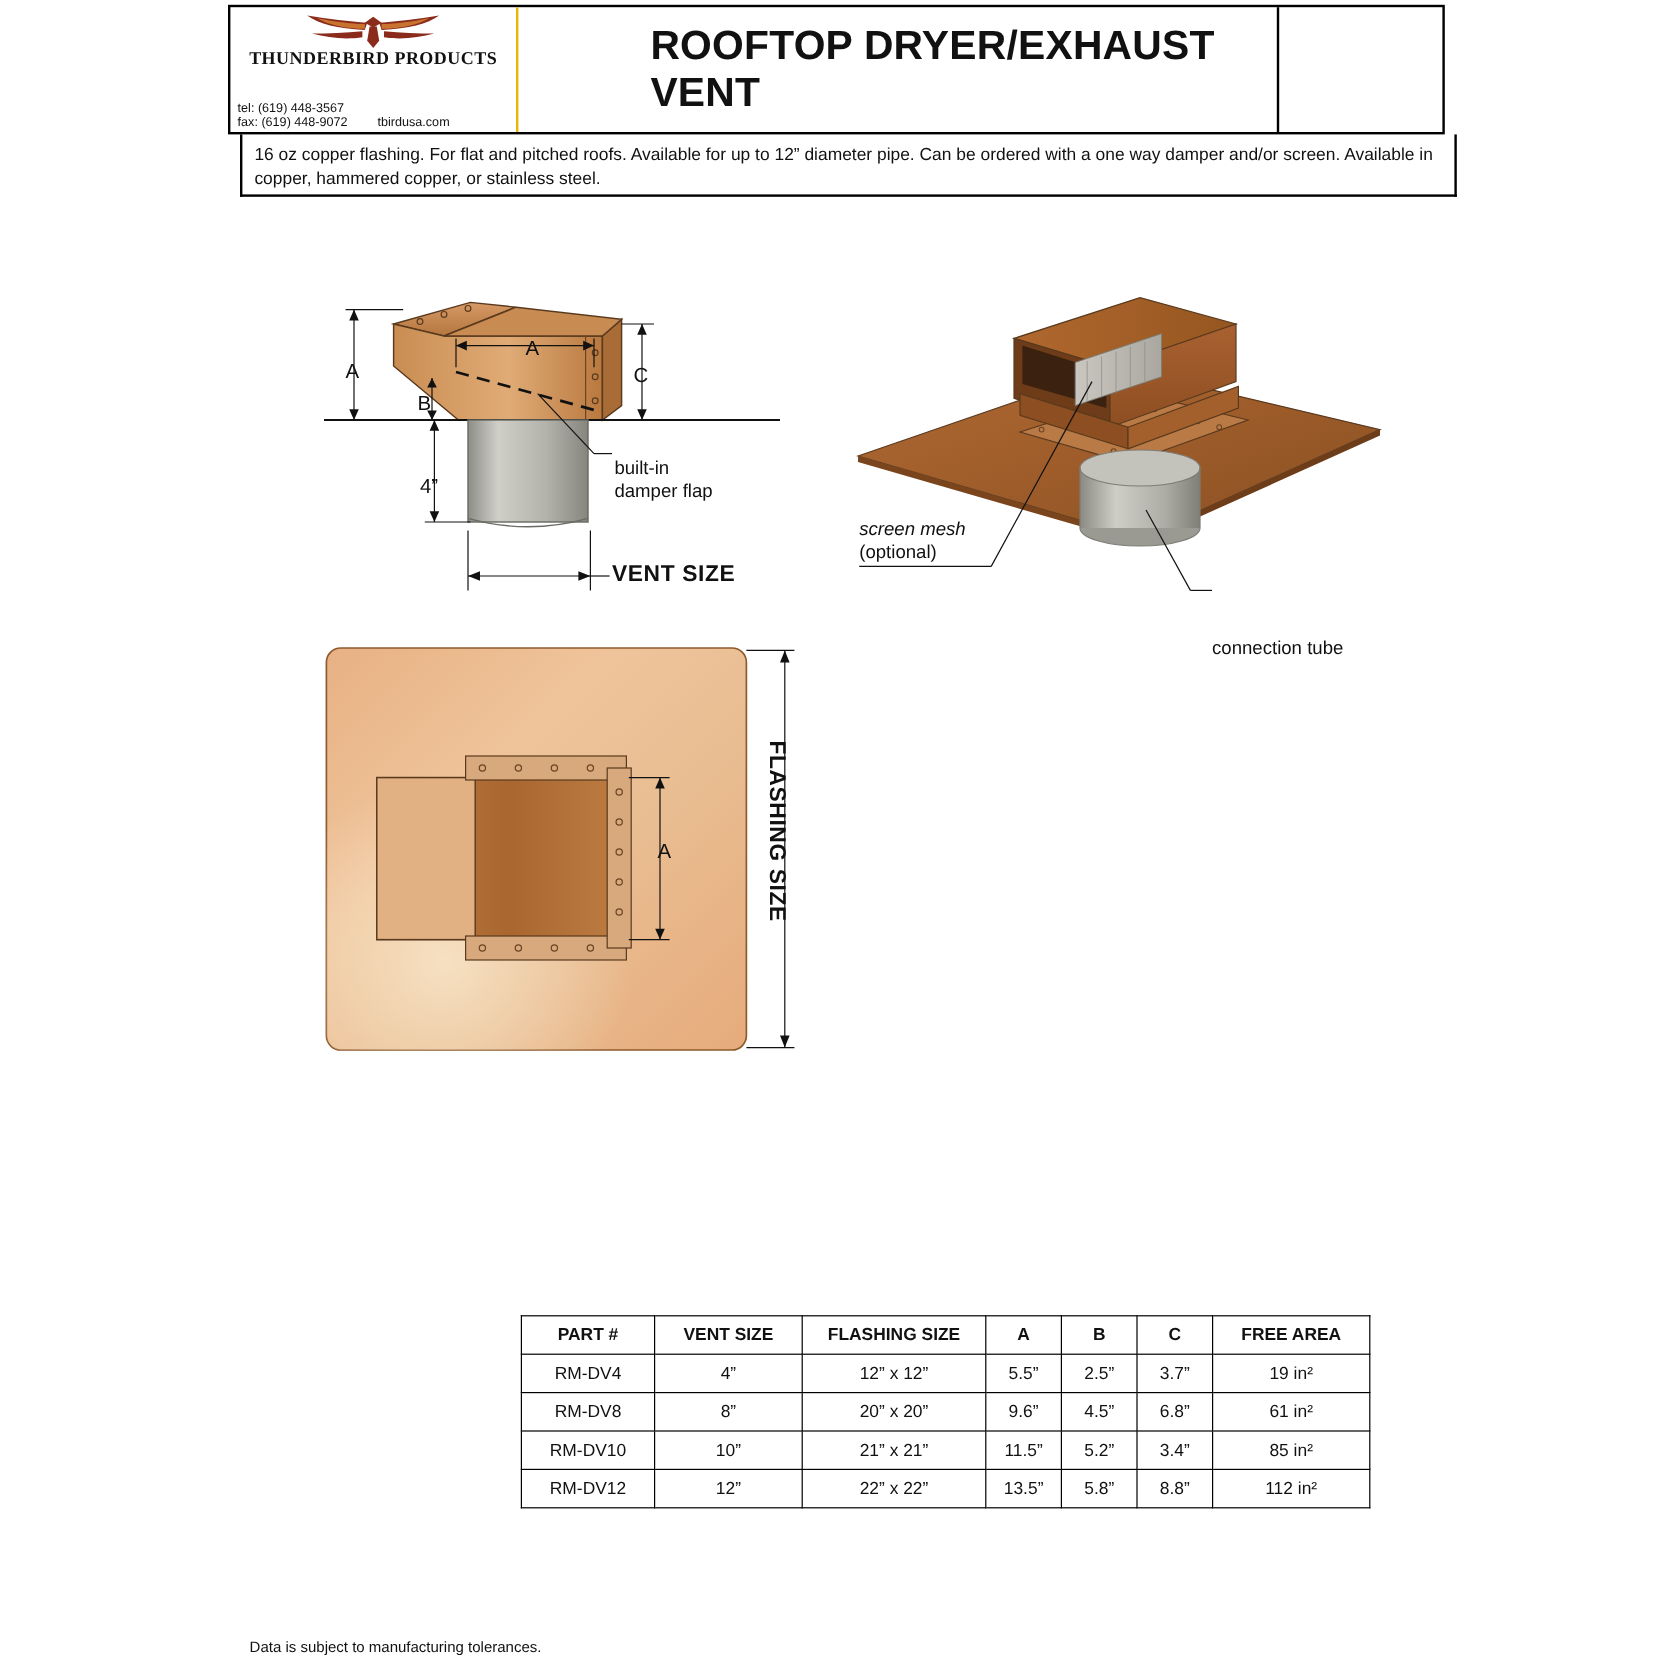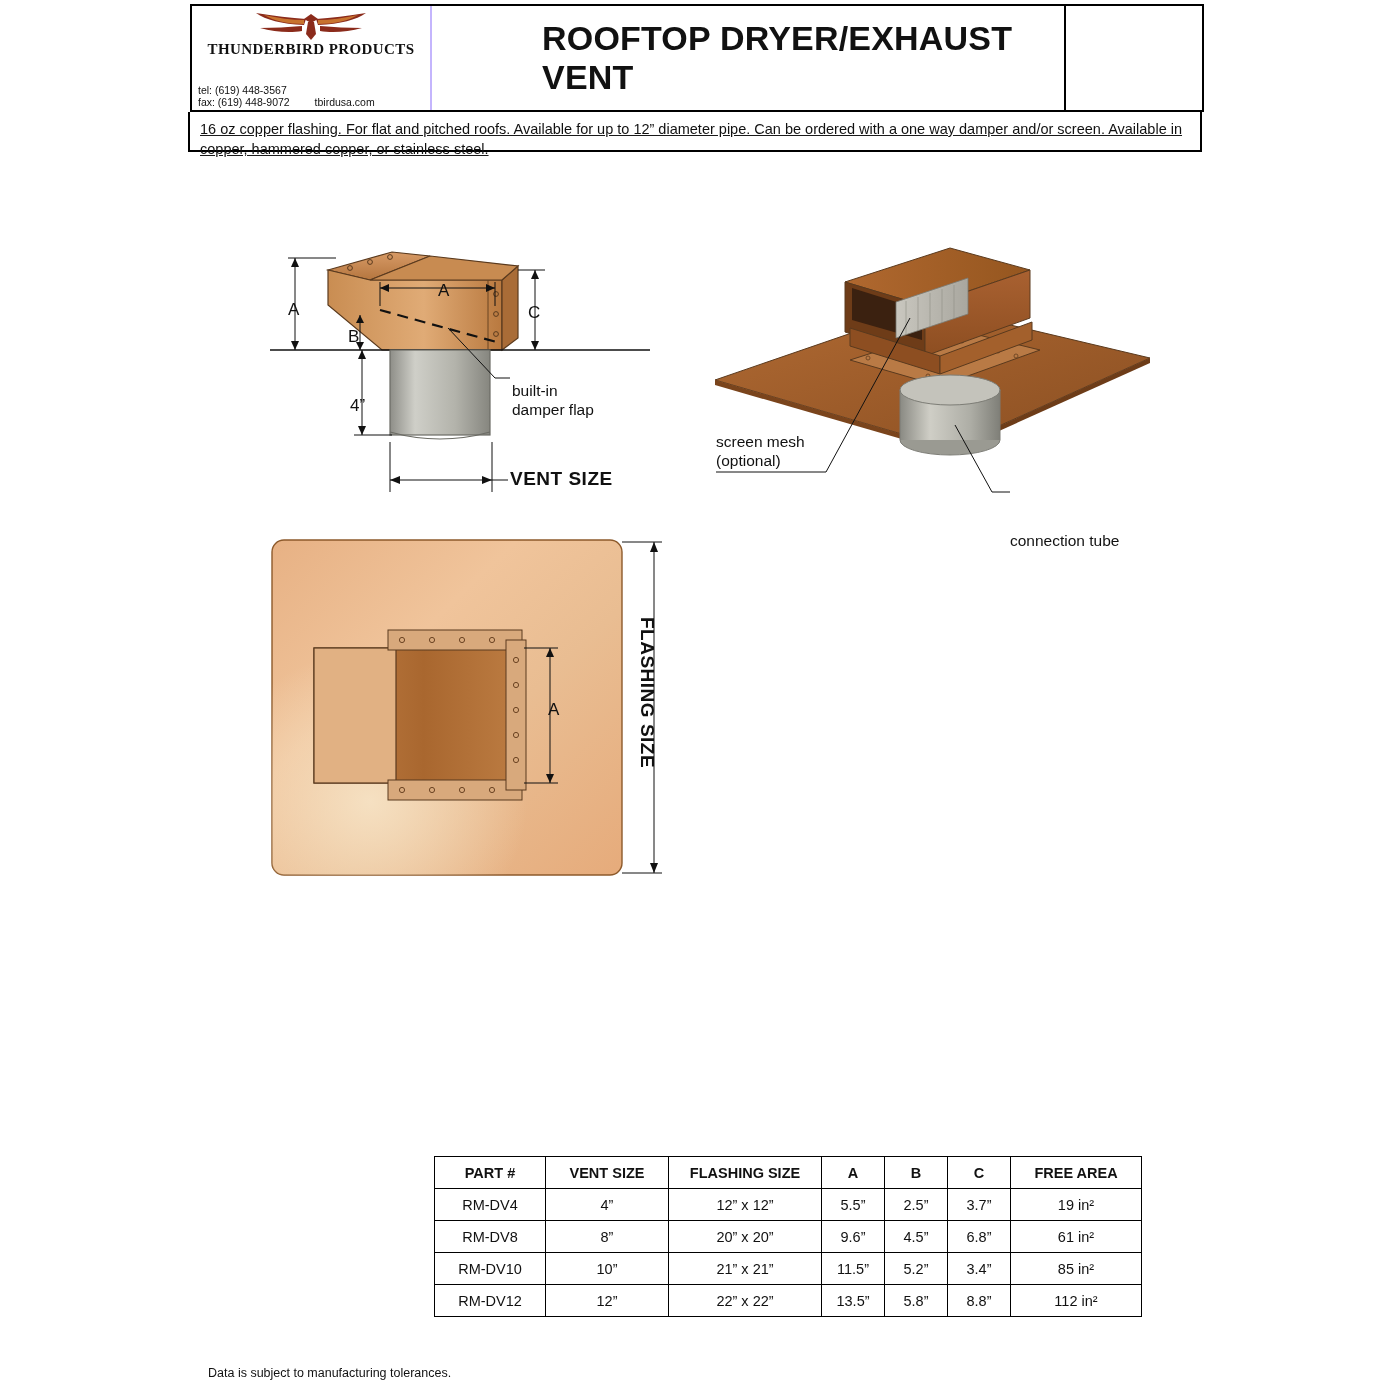--- a/index.html
+++ b/index.html
@@ -29,21 +29,21 @@
     left: 190px;
     top: 4px;
     width: 1014px;
     height: 108px;
     border: 2px solid #000;
     box-sizing: border-box;
     display: flex;
   }
   .tb-logo {
     width: 240px;
-    border-right: 2px solid #c4b5fd;
+    border-right: 2px solid #eab308;
     box-sizing: border-box;
     position: relative;
     display: flex;
     flex-direction: column;
     align-items: center;
     justify-content: flex-start;
     padding-top: 4px;
   }
   .bird {
     width: 150px;
@@ -82,29 +82,28 @@
     font-size: 34px;
     font-weight: bold;
     letter-spacing: 0.2px;
     color: #111;
     margin-left: 32px;
   }
   .tb-blank { width: 136px; }
 
   .descblock {
     position: absolute;
-    left: 188px;
+    left: 200px;
     top: 112px;
     width: 1014px;
-    height: 40px;
+    height: 52px;
     border: 2px solid #000;
     border-top: none;
     box-sizing: border-box;
     padding: 7px 10px 0 10px;
-    text-decoration: underline;
   }
   .descblock p {
     margin: 0;
     font-size: 14.5px;
     line-height: 20px;
     color: #111;
   }
 
   
   .dimtext {
@@ -116,21 +115,21 @@
     position: absolute;
     font-size: 15.5px;
     line-height: 19px;
     color: #111;
   }
 
   
   .spec-table {
     position: absolute;
     left: 434px;
-    top: 1156px;
+    top: 1096px;
     border-collapse: collapse;
     font-size: 14.5px;
     color: #111;
   }
   .spec-table th, .spec-table td {
     border: 1px solid #000;
     text-align: center;
     padding: 0;
     height: 31px;
     font-weight: normal;
@@ -352,21 +351,21 @@
     <ellipse cx="250" cy="180" rx="50" ry="15" fill="#c4c3bb" stroke="#7d7d76" stroke-width="1"></ellipse>
     <path d="M200 180 v50 M300 180 v50" stroke="#7d7d76" stroke-width="1"></path>
     <path d="M200 230 a50 15 0 0 0 100 0" fill="none" stroke="#7d7d76" stroke-width="1"></path>
 
     <line x1="126" y1="262" x2="210" y2="108" stroke="#111" stroke-width="1"></line>
     <line x1="16" y1="262" x2="126" y2="262" stroke="#111" stroke-width="1"></line>
     <line x1="255" y1="215" x2="292" y2="282" stroke="#111" stroke-width="1"></line>
     <line x1="292" y1="282" x2="310" y2="282" stroke="#111" stroke-width="1"></line>
   </svg>
 
-  <span class="labeltext" style="left:716px;top:432px;">screen mesh</span>
+  <span class="labeltext" style="left:716px;top:432px;font-style:italic;">screen mesh</span>
   <span class="labeltext" style="left:716px;top:451px;">(optional)</span>
   <span class="labeltext" style="left:1010px;top:483px;margin-top:48px;">connection tube</span>
 
   <svg width="430" height="360" style="position:absolute;left:262px;top:530px">
     <defs>
       <linearGradient id="flashG" x1="0" y1="0" x2="1" y2="1">
         <stop offset="0%" stop-color="#e7b184"></stop>
         <stop offset="35%" stop-color="#f0c49b"></stop>
         <stop offset="60%" stop-color="#e9bd92"></stop>
         <stop offset="100%" stop-color="#e6ab7b"></stop>

